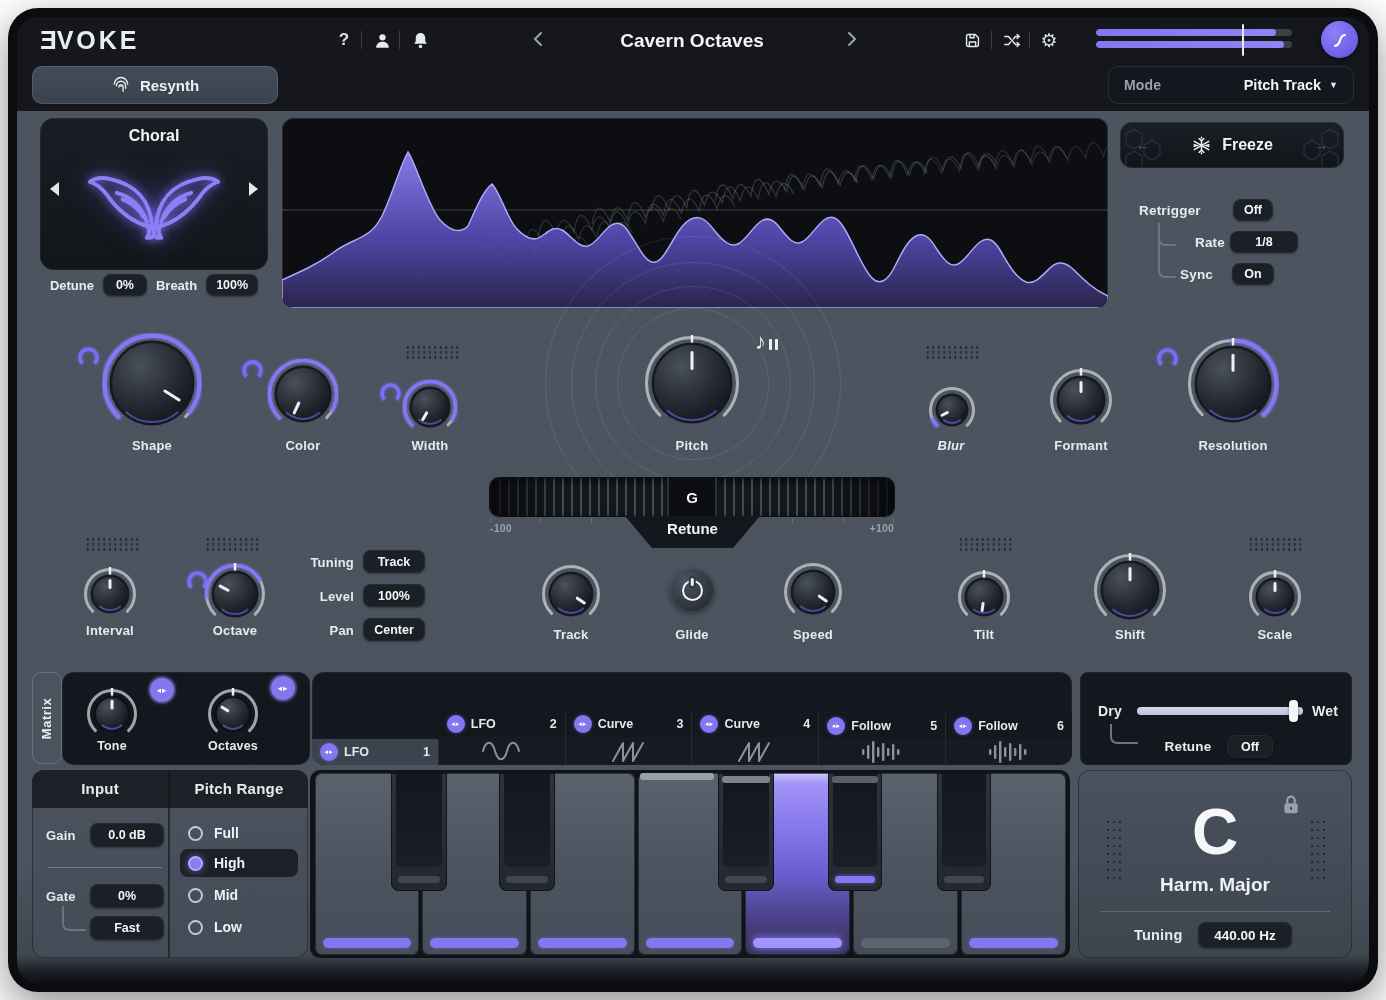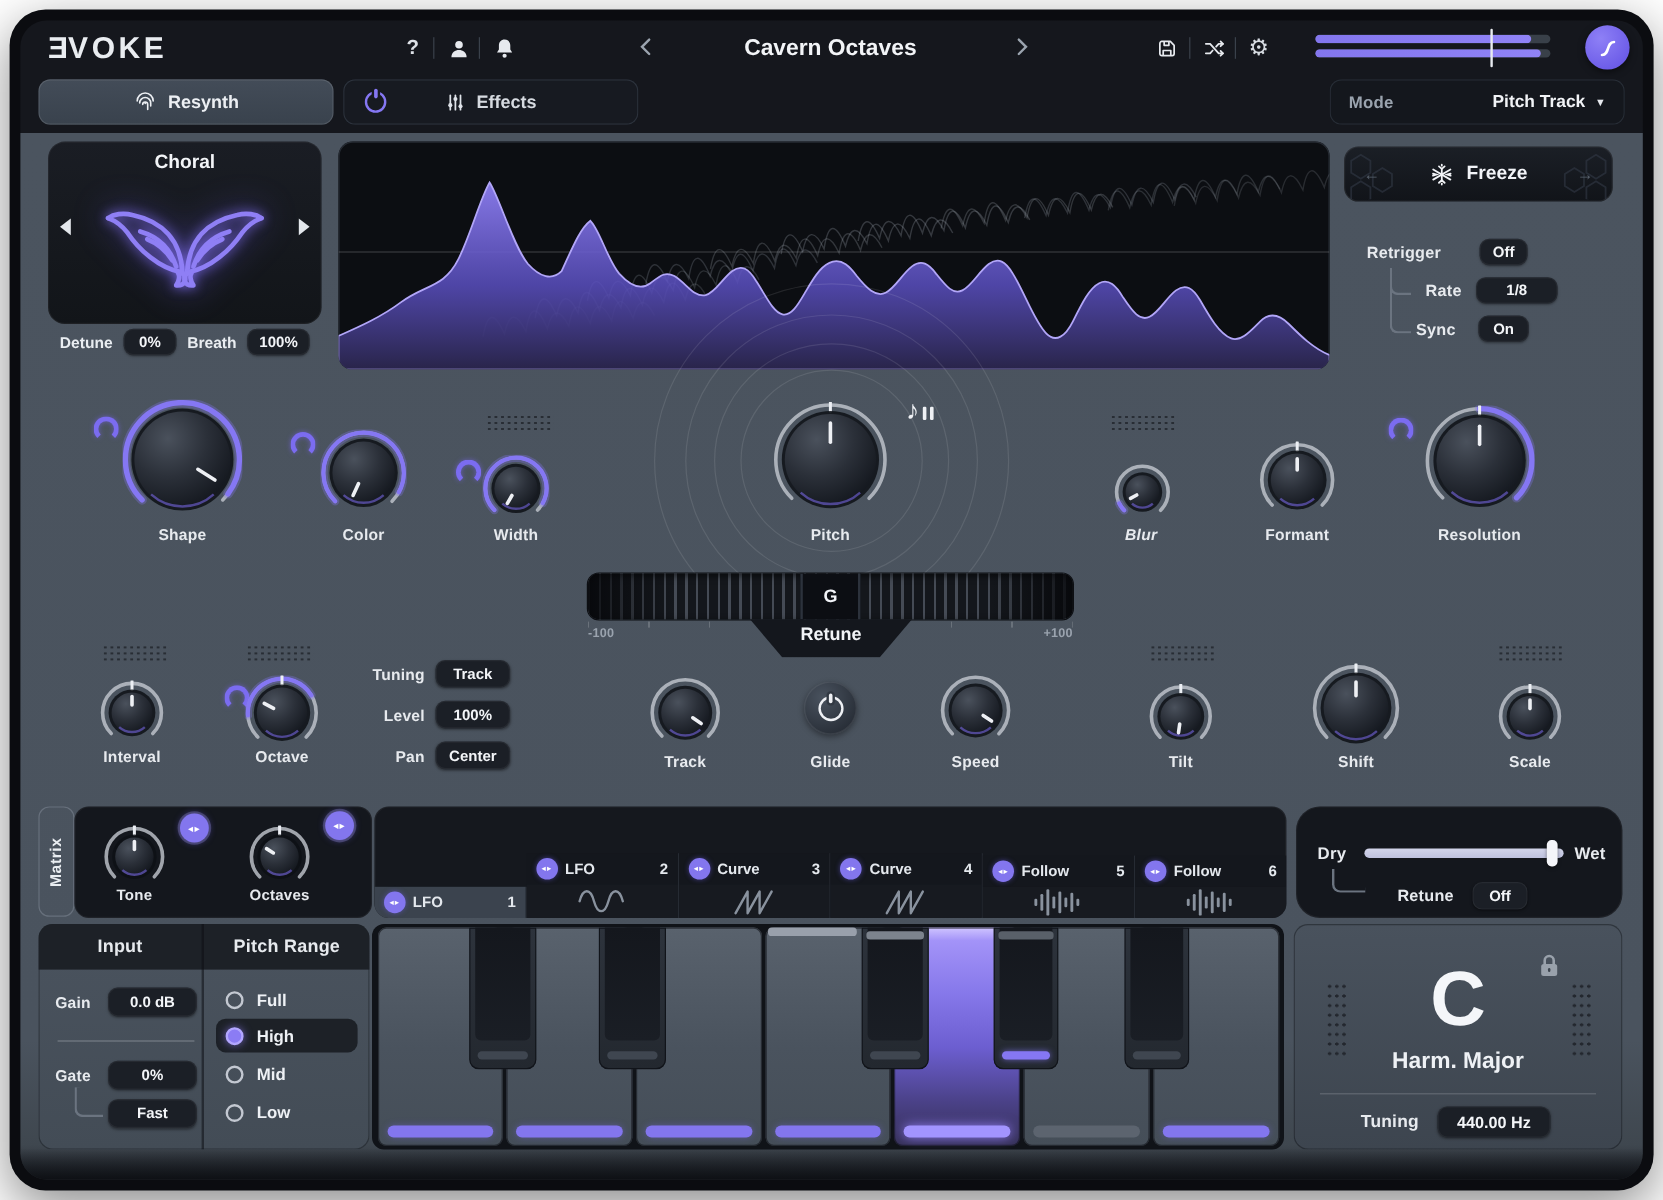--- a/index.html
+++ b/index.html
@@ -211,34 +211,20 @@
 
   <div class="tab on" style="left:15px;width:246px;">
     <svg width="20" height="20" viewBox="0 0 24 24" fill="none" stroke="#eceff3" stroke-width="1.6" stroke-linecap="round">
       <path d="M4 11a8 8 0 0 1 16 0"></path>
             <path d="M6.5 13a5.5 5.5 0 0 1 11 0v3"></path>
             <path d="M9.5 14.5a2.5 2.5 0 0 1 5 0v5"></path>
             <path d="M12 12.5v1"></path>
           </svg>
     <span>Resynth</span>
   </div>
-  <div class="tab off" style="left:269px;width:246px;">
-    <span class="pwr" style="--c:#8577f3;--bg:#171a21;position:absolute;left:18px;"></span>
-    <svg width="17" height="17" viewBox="0 0 20 20">
-      <g stroke="#dfe3e9" stroke-width="1.7" stroke-linecap="round">
-              <line x1="5" y1="3" x2="5" y2="17"></line>
-              <line x1="10" y1="3" x2="10" y2="17"></line>
-              <line x1="15" y1="3" x2="15" y2="17"></line>
-            </g>
-      <circle cx="5" cy="12.5" r="2" fill="#dfe3e9"></circle>
-            <circle cx="10" cy="6.5" r="2" fill="#dfe3e9"></circle>
-            <circle cx="15" cy="13.5" r="2" fill="#dfe3e9"></circle>
-          </svg>
-    <span>Effects</span>
-  </div>
   <div class="modebox">
     <span class="lbl dim" style="position:static;font-size:14px;">Mode</span>
     <span style="margin-left:auto;font-weight:700;font-size:14.5px;color:#f1f3f6;">Pitch Track</span>
     <span style="margin-left:8px;font-size:9px;color:#e6e9ee;">▼</span>
   </div>
 
   <div class="card-dark" style="left:23px;top:101px;width:228px;height:152px;">
     <div style="text-align:center;padding-top:9px;font-weight:700;font-size:16px;color:#f2f4f7;">Choral</div>
     <div style="position:absolute;left:10px;top:64px;width:0;height:0;border:7px solid transparent;border-right:9px solid #e3e7ec;border-left:none;"></div>
     <div style="position:absolute;right:10px;top:64px;width:0;height:0;border:7px solid transparent;border-left:9px solid #e3e7ec;border-right:none;"></div>
@@ -303,21 +289,21 @@
             <path d="M9.3 19.8 12 17.4 14.7 19.8"></path>
       <path d="M3.6 11.1 6.8 12 3.6 13"></path>
             <path d="M20.4 11.1 17.2 12 20.4 13"></path>
           </svg>
     <span style="font-weight:700;font-size:16px;color:#f2f4f8;">Freeze</span>
   </div>
   <div class="lbl" style="left:1122px;top:186px;width:90px;text-align:left;font-size:13.5px;">Retrigger</div>
   <div class="pill" style="left:1216px;top:182px;width:40px;height:22px;">Off</div>
   <div class="conn" style="left:1141px;top:206px;width:16px;height:21px;"></div>
   <div class="conn" style="left:1141px;top:206px;width:16px;height:53px;"></div>
-  <div class="lbl" style="left:1164px;top:218px;width:44px;text-align:center;font-size:13.5px;">Rate</div>
+  <div class="lbl" style="left:1164px;top:218px;width:44px;text-align:right;font-size:13.5px;">Rate</div>
   <div class="pill" style="left:1213px;top:214px;width:68px;height:22px;">1/8</div>
   <div class="lbl" style="left:1163px;top:250px;width:44px;text-align:left;font-size:13.5px;">Sync</div>
   <div class="pill" style="left:1215px;top:246px;width:42px;height:22px;">On</div>
 
   <div class="ripple" style="left:600px;top:291px;width:150px;height:150px;"></div>
   <div class="ripple" style="left:578px;top:269px;width:194px;height:194px;"></div>
   <div class="ripple" style="left:554px;top:245px;width:242px;height:242px;"></div>
   <div class="ripple" style="left:528px;top:219px;width:294px;height:294px;"></div>
 
   <div class="modring" style="left:61px;top:330px;"></div>
@@ -637,21 +623,21 @@
                 <rect x="17" y="8" width="2.4" height="10" rx="1"></rect>
                 <rect x="22" y="4" width="2.4" height="18" rx="1"></rect>
                 <rect x="27" y="9" width="2.4" height="8" rx="1"></rect>
                 <rect x="32" y="5" width="2.4" height="16" rx="1"></rect>
                 <rect x="37" y="10" width="2.4" height="6" rx="1"></rect>
               </svg>
       </div>
     </div>
   </div>
 
-  <div class="abs" style="left:1063px;top:655px;width:272px;height:93px;background:#14171d;border-radius:20px;box-shadow:inset 0 0 0 1px rgba(255,255,255,.05);">
+  <div class="abs" style="left:1063px;top:655px;width:272px;height:93px;background:#14171d;border-radius:8px;box-shadow:inset 0 0 0 1px rgba(255,255,255,.05);">
     <span class="lbl" style="left:18px;top:31px;width:36px;text-align:left;font-size:14px;">Dry</span>
     <div class="track" style="left:57px;top:35px;width:166px;"></div>
     <div class="handle" style="left:209px;top:28px;"></div>
     <span class="lbl" style="left:232px;top:31px;width:38px;text-align:left;font-size:14px;">Wet</span>
     <div class="conn" style="left:30px;top:52px;width:26px;height:18px;"></div>
     <span class="lbl" style="left:80px;top:67px;width:56px;font-size:13.5px;">Retune</span>
     <div class="pill" style="left:147px;top:63px;width:46px;height:23px;">Off</div>
   </div>
 
   <div class="abs" style="left:15px;top:753px;width:276px;height:188px;background:linear-gradient(180deg,#4a535e,#434c56);border-radius:12px;box-shadow:inset 0 0 0 1px rgba(10,12,16,.4);overflow:hidden;">

